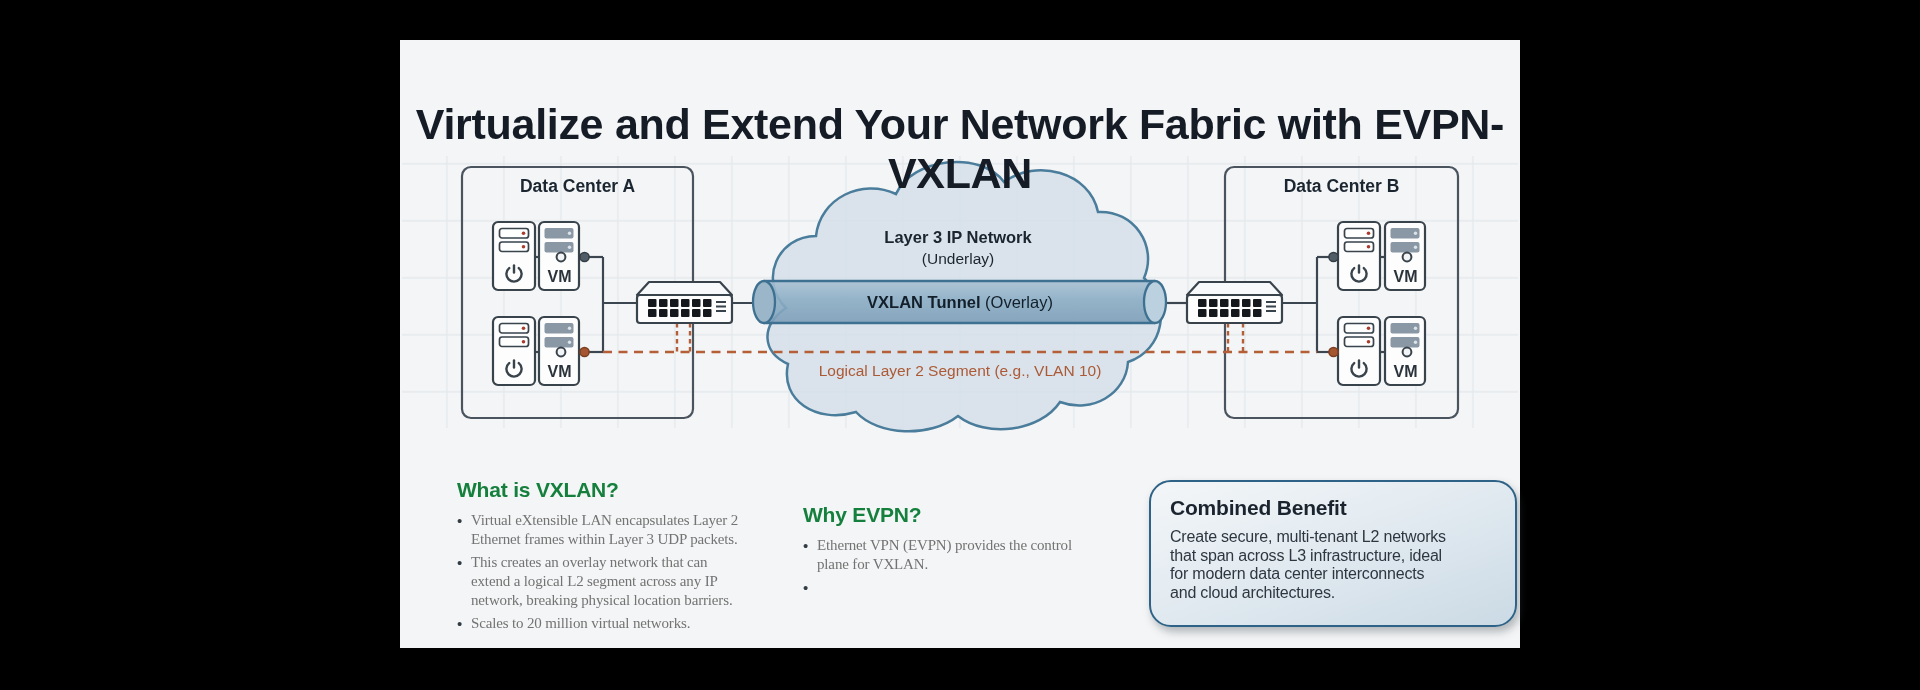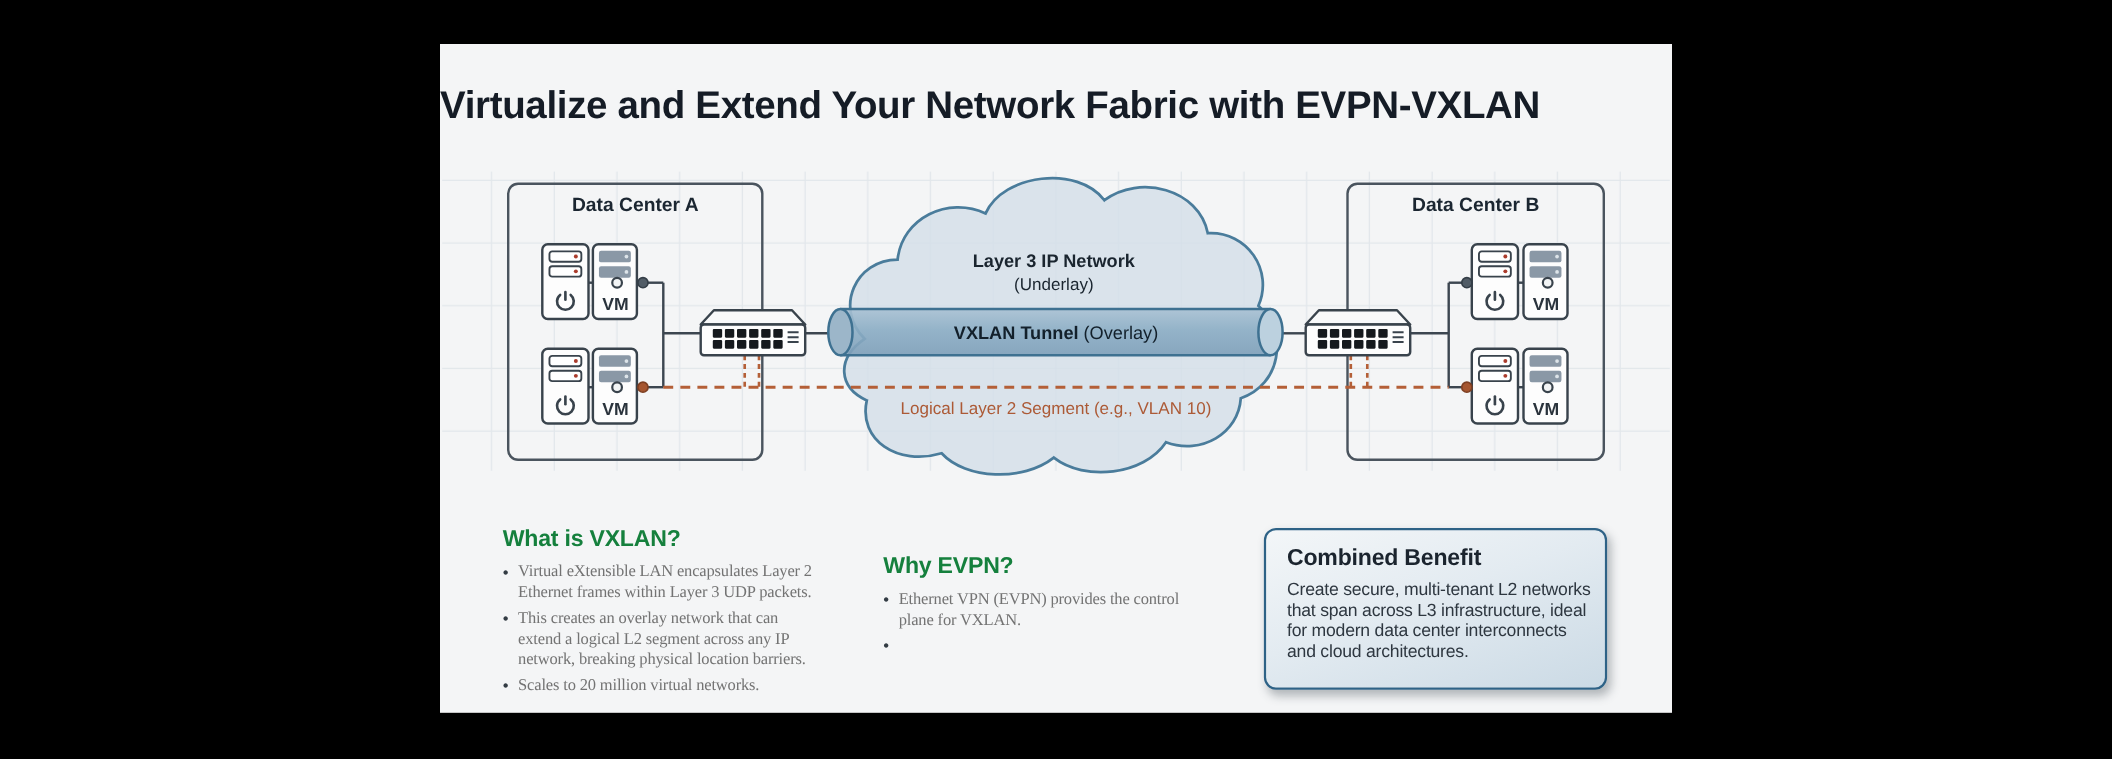--- a/index.html
+++ b/index.html
@@ -1,41 +1,41 @@
 <!DOCTYPE html>
 <html><head>
 <meta charset="utf-8">
 <style>
   html,body{margin:0;padding:0;background:#000;width:1920px;height:690px;overflow:hidden;}
   *{box-sizing:border-box;}
   .stage{position:relative;width:1920px;height:690px;background:#000;font-family:"Liberation Sans",sans-serif;}
   .panel{position:absolute;left:400px;top:40px;width:1120px;height:608px;background:#f4f5f6;}
-  .title{position:absolute;left:0;top:36px;width:100%;text-align:left;
-         font-size:35px;font-weight:700;color:#151c26;letter-spacing:-0.3px;}
+  .title{position:absolute;left:0;top:60px;width:100%;text-align:center;
+         font-size:43px;font-weight:700;color:#151c26;letter-spacing:-0.3px;}
   .diagram{position:absolute;left:0;top:0;width:1120px;height:608px;}
   svg text{font-family:"Liberation Sans",sans-serif;}
   .dc-label{font-size:17.5px;font-weight:700;fill:#1b2631;}
   .cloud-l1{font-size:16.5px;font-weight:700;fill:#1a252f;}
   .cloud-l2{font-size:15.5px;fill:#1a252f;}
   .tun-label{font-size:16.5px;fill:#13202b;}
   .tun-bold{font-weight:700;}
   .seg-label{font-size:15.5px;fill:#ac5a36;}
   .vm-text{font-size:16px;font-weight:600;fill:#2a333c;}
 
   .col{position:absolute;width:345px;}
   .col1{left:57px;top:438px;}
   .col2{left:403px;top:463px;}
   .col h2{margin:0 0 9px 0;font-size:21px;font-weight:700;color:#15803d;letter-spacing:-0.2px;}
   .col ul{list-style:none;margin:0;padding:0;}
   .col li{display:flex;margin:0 0 4px 0;}
   .col li .b{flex:0 0 14px;color:#333c44;font-size:15px;line-height:19px;}
   .col li .t{white-space:pre;font-size:15px;line-height:19px;color:#737373;letter-spacing:-0.15px;font-family:Liberation Serif, serif;}
 
-  .benefit{position:absolute;left:749px;top:440px;width:312px;height:147px;
-           border:2.5px solid #2e6286;border-radius:11px;
+  .benefit{position:absolute;left:749px;top:440px;width:368px;height:147px;
+           border:2.5px solid #2e6286;border-radius:22px;
            background:linear-gradient(160deg,#f3f6f8 0%,#e3ebf1 45%,#cbdae5 100%);
            box-shadow:3px 5px 9px rgba(55,65,75,0.35);
            padding:14px 19px 6px 19px;}
   .benefit h2{margin:0 0 8px 0;font-size:21px;font-weight:700;color:#1b242e;letter-spacing:-0.2px;}
   .benefit .t{white-space:pre;font-size:16px;line-height:18.6px;color:#2e3740;letter-spacing:-0.2px;}
 </style>
 </head>
 <body>
 
 <div class="stage">

